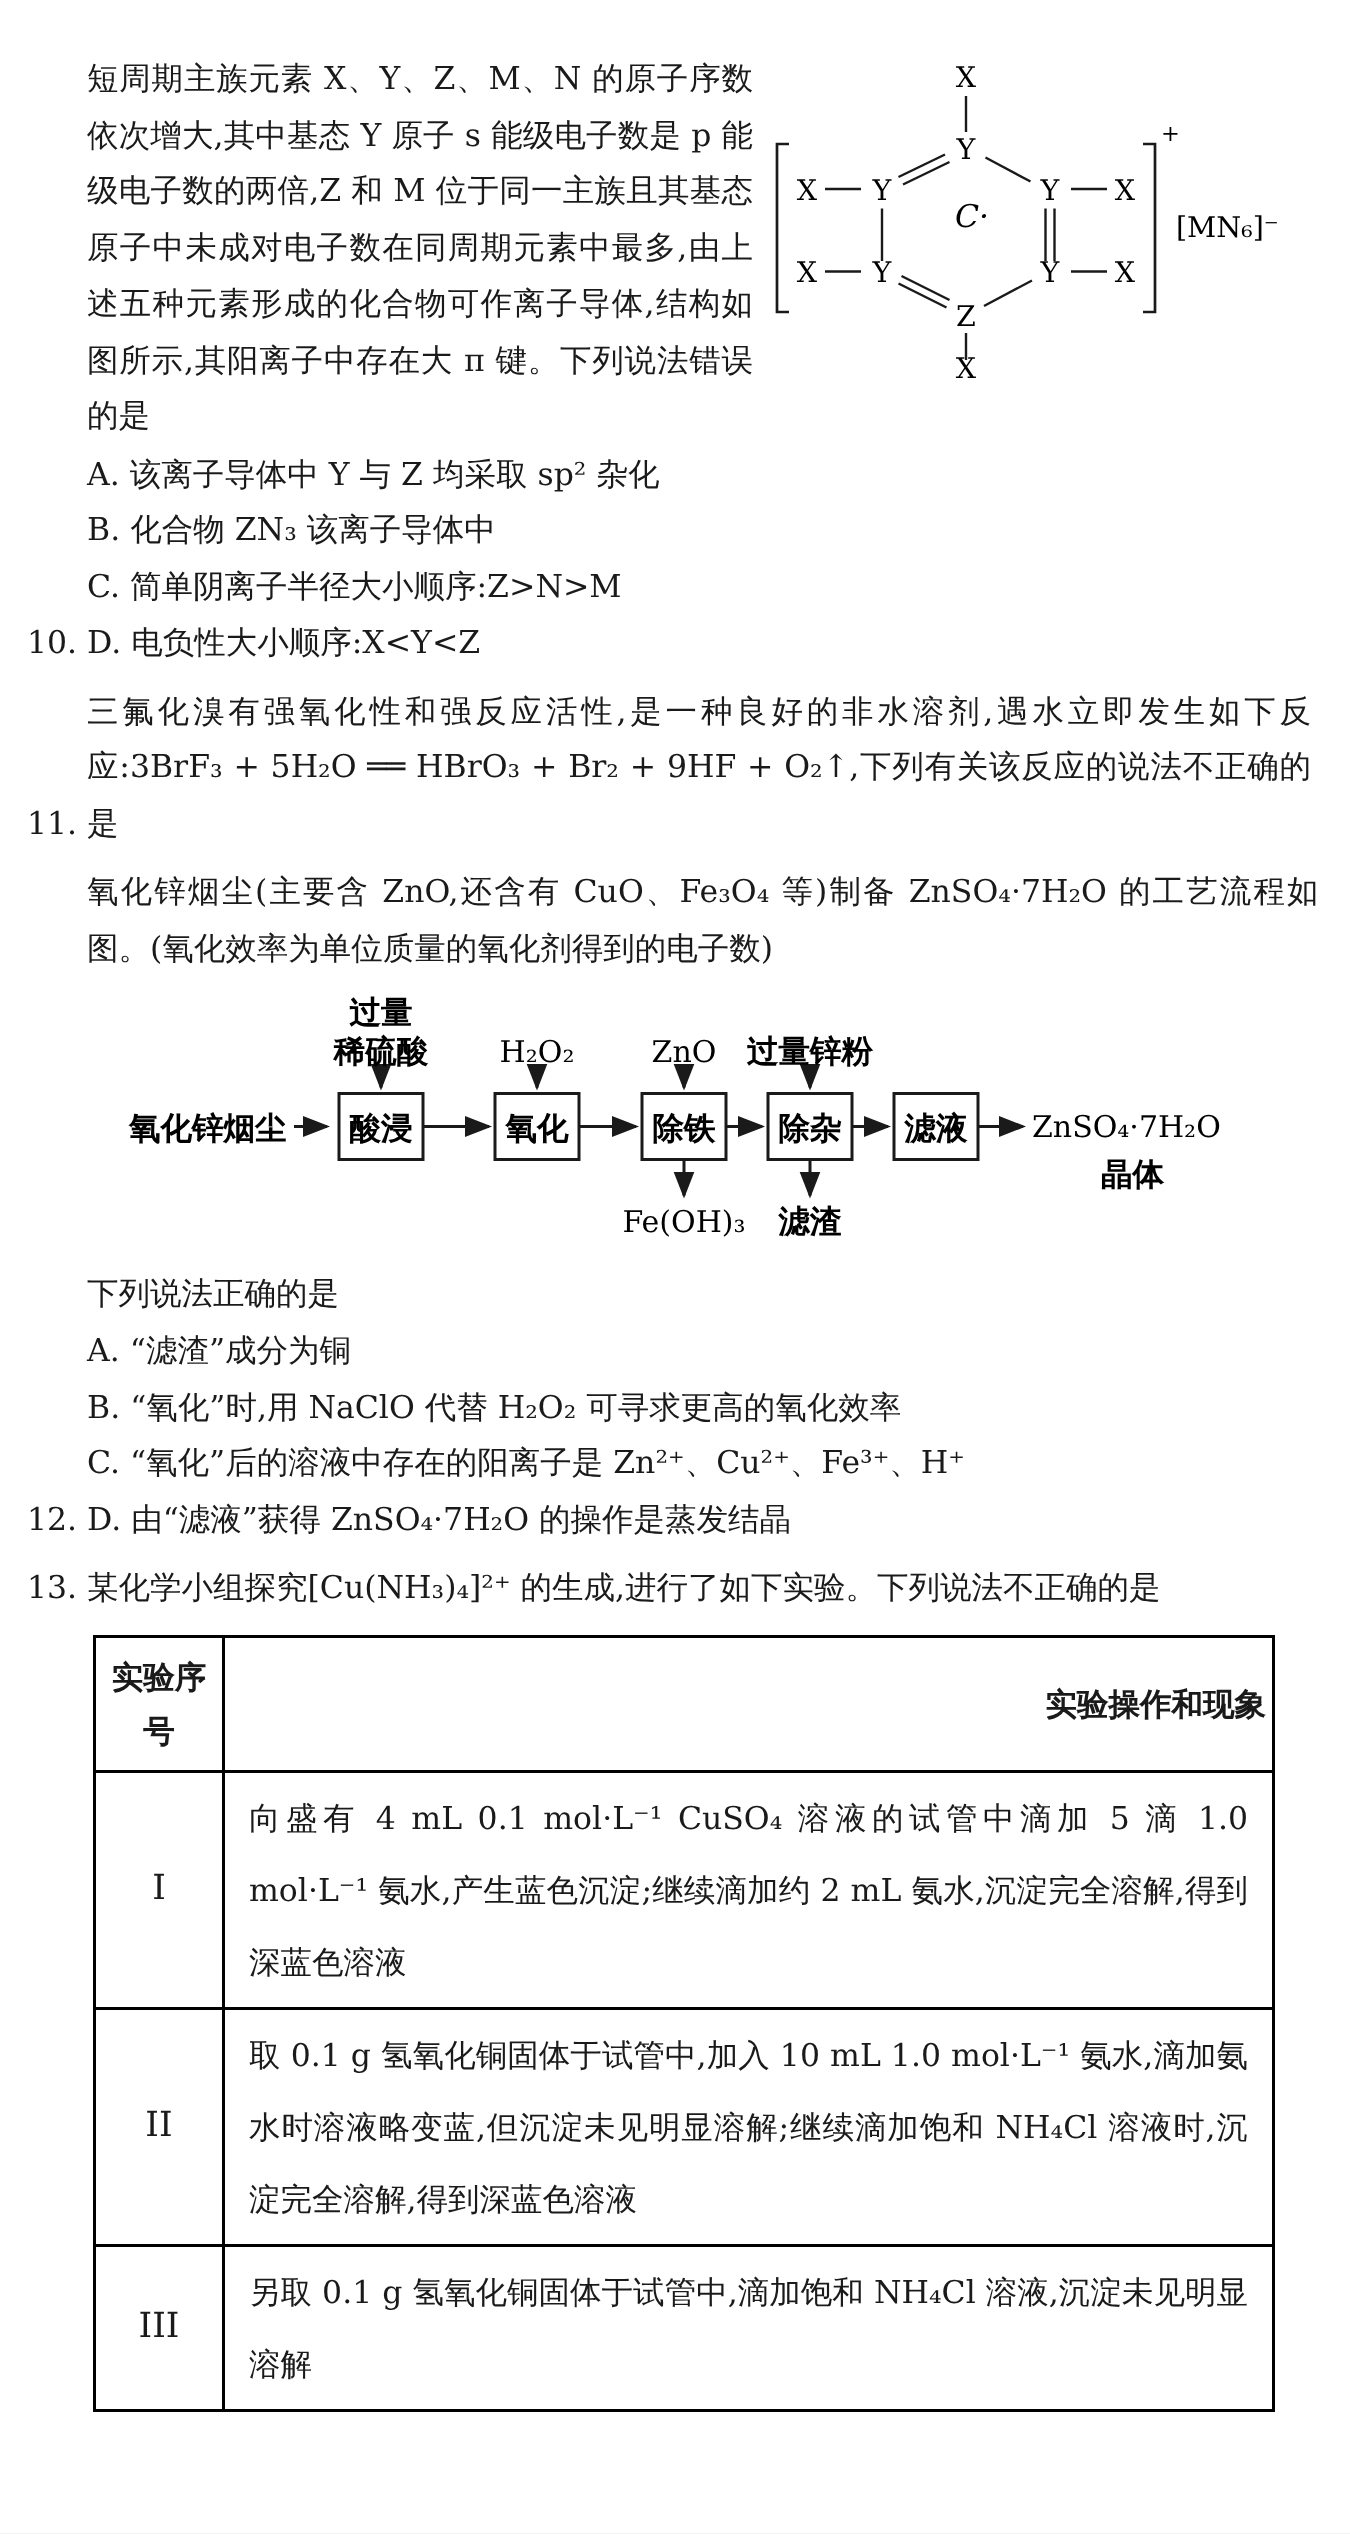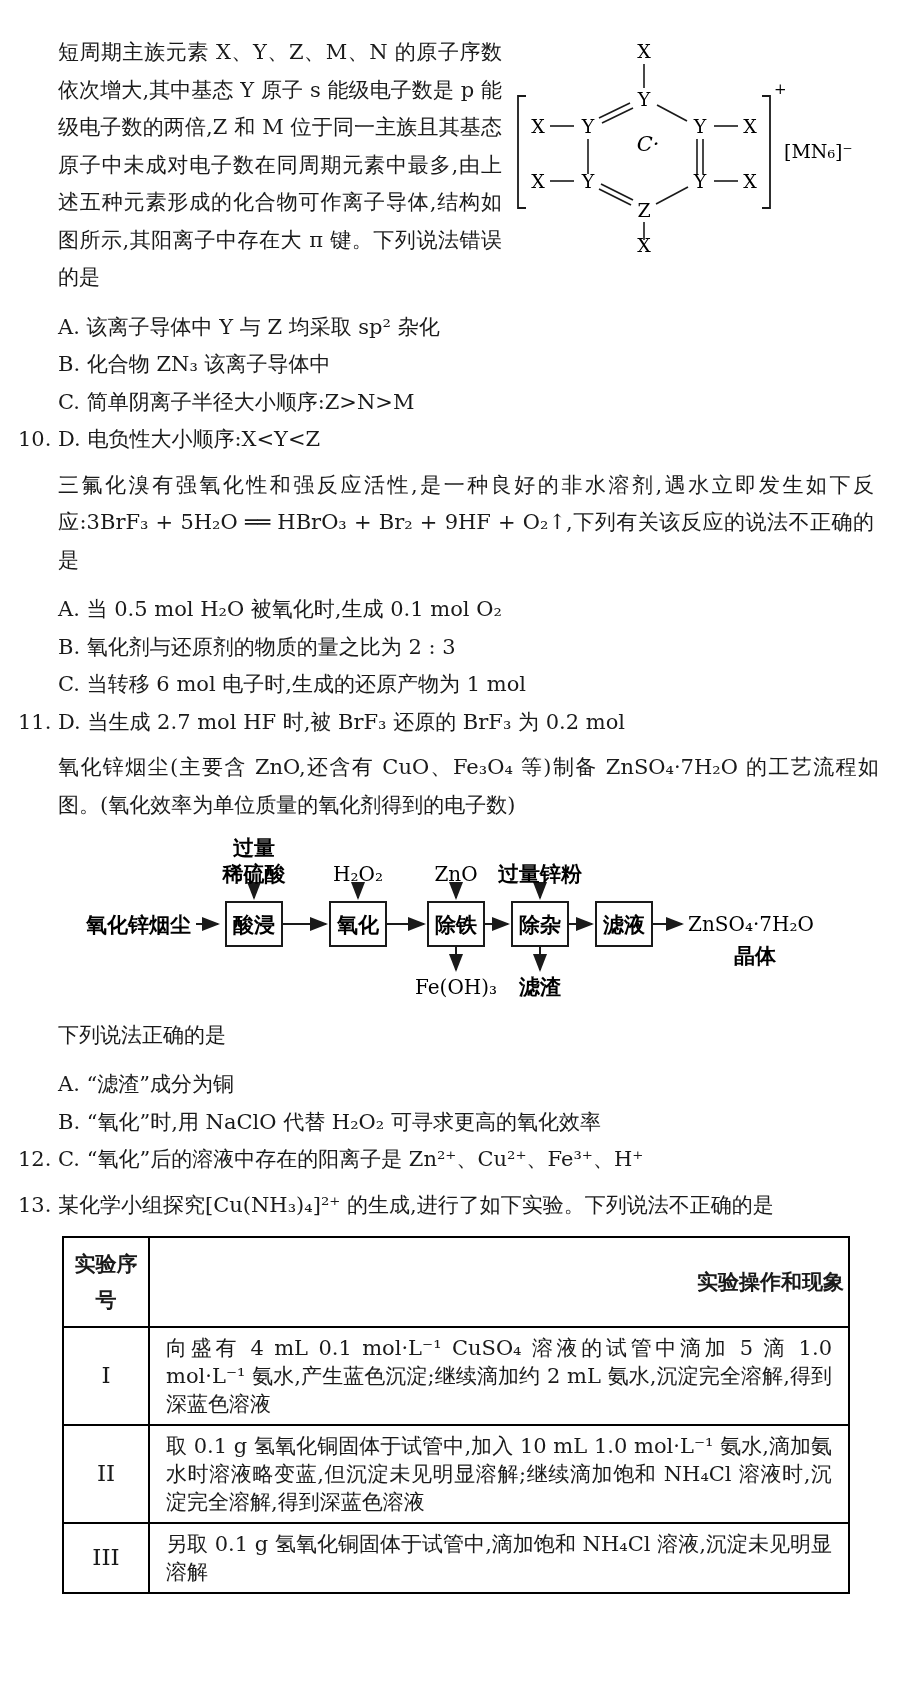--- a/index.html
+++ b/index.html
@@ -13,21 +13,21 @@
     font-family:"DejaVu Serif","Liberation Serif",serif;
     font-size:21px;
     line-height:37.5px;
     box-sizing:border-box;
     padding:34px 20px 10px 18px;
     overflow:hidden;
   }
   .question{display:flex;margin-bottom:8px;align-items:flex-end;}
   .qnum{flex:none;width:40px;white-space:nowrap;}
   .qbody{flex:1;padding-right:6px;text-align:justify;}
-  .opts{margin-top:12px;}
+  .opts{margin-top:1px;}
   .opt{line-height:37.5px;}
   .molecule-figure{
     float:right;
     width:362px;
     height:222px;
     margin:2px 0 4px 10px;
   }
   .mol-text{font-family:"DejaVu Serif","Liberation Serif",serif;font-size:19px;}
   .mol-center{font-style:italic;font-size:21px;}
   .mol-charge{font-size:15px;}
@@ -42,21 +42,21 @@
     table-layout:fixed;
   }
   table.exp th,table.exp td{
     border:2px solid #000;
     font-size:21px;
     vertical-align:middle;
     text-align:right;
   }
   table.exp th.c1,table.exp td.c1{width:76px;text-align:center;margin-top:16px;}
   table.exp th{font-weight:bold;padding:8px 4px;line-height:36px;}
-  table.exp td.desc{padding:6px 16px;line-height:28px;text-align:justify;}
+  table.exp td.desc{padding:6px 16px;line-height:48px;text-align:justify;}
   table.exp td.c1{font-size:23px;}
 </style>
 </head>
 <body>
 
 <div class="page">
 
   <div class="question">
     <div class="qnum">10.</div>
     <div class="qbody">
@@ -108,26 +108,20 @@
         <div class="opt">C. 简单阴离子半径大小顺序:Z&gt;N&gt;M</div>
         <div class="opt">D. 电负性大小顺序:X&lt;Y&lt;Z</div>
       </div>
     </div>
   </div>
 
   <div class="question">
     <div class="qnum">11.</div>
     <div class="qbody">
       <span>三氟化溴有强氧化性和强反应活性,是一种良好的非水溶剂,遇水立即发生如下反应:3BrF₃ + 5H₂O ══ HBrO₃ + Br₂ + 9HF + O₂↑,下列有关该反应的说法不正确的是</span>
-      <div class="opts">
-        <div class="opt">A. 当 0.5 mol H₂O 被氧化时,生成 0.1 mol O₂</div>
-        <div class="opt">B. 氧化剂与还原剂的物质的量之比为 2 : 3</div>
-        <div class="opt">C. 当转移 6 mol 电子时,生成的还原产物为 1 mol</div>
-        <div class="opt">D. 当生成 2.7 mol HF 时,被 BrF₃ 还原的 BrF₃ 为 0.2 mol</div>
-      </div>
     </div>
   </div>
 
   <div class="question">
     <div class="qnum">12.</div>
     <div class="qbody">
       <span>氧化锌烟尘(主要含 ZnO,还含有 CuO、Fe₃O₄ 等)制备 ZnSO₄·7H₂O 的工艺流程如图。(氧化效率为单位质量的氧化剂得到的电子数)</span>
       <div class="flowchart">
         <svg width="795" height="172" viewBox="0 0 795 172">
           <defs>
@@ -176,20 +170,21 @@
           <text class="flow-cn" x="456" y="164" text-anchor="middle">滤渣</text>
           <text class="flow-formula" x="604" y="101">ZnSO₄·7H₂O</text>
           <text class="flow-cn" x="650" y="133">晶体</text>
         </svg>
       </div>
       <div>下列说法正确的是</div>
       <div class="opts">
         <div class="opt">A. “滤渣”成分为铜</div>
         <div class="opt">B. “氧化”时,用 NaClO 代替 H₂O₂ 可寻求更高的氧化效率</div>
         <div class="opt">C. “氧化”后的溶液中存在的阳离子是 Zn²⁺、Cu²⁺、Fe³⁺、H⁺</div>
+        <div class="opt">D. 由“滤液”获得 ZnSO₄·7H₂O 的操作是蒸发结晶</div>
       </div>
     </div>
   </div>
 
   <div class="question">
     <div class="qnum">13.</div>
     <div class="qbody">
       <span>某化学小组探究[Cu(NH₃)₄]²⁺ 的生成,进行了如下实验。下列说法不正确的是</span>
     </div>
   </div>

